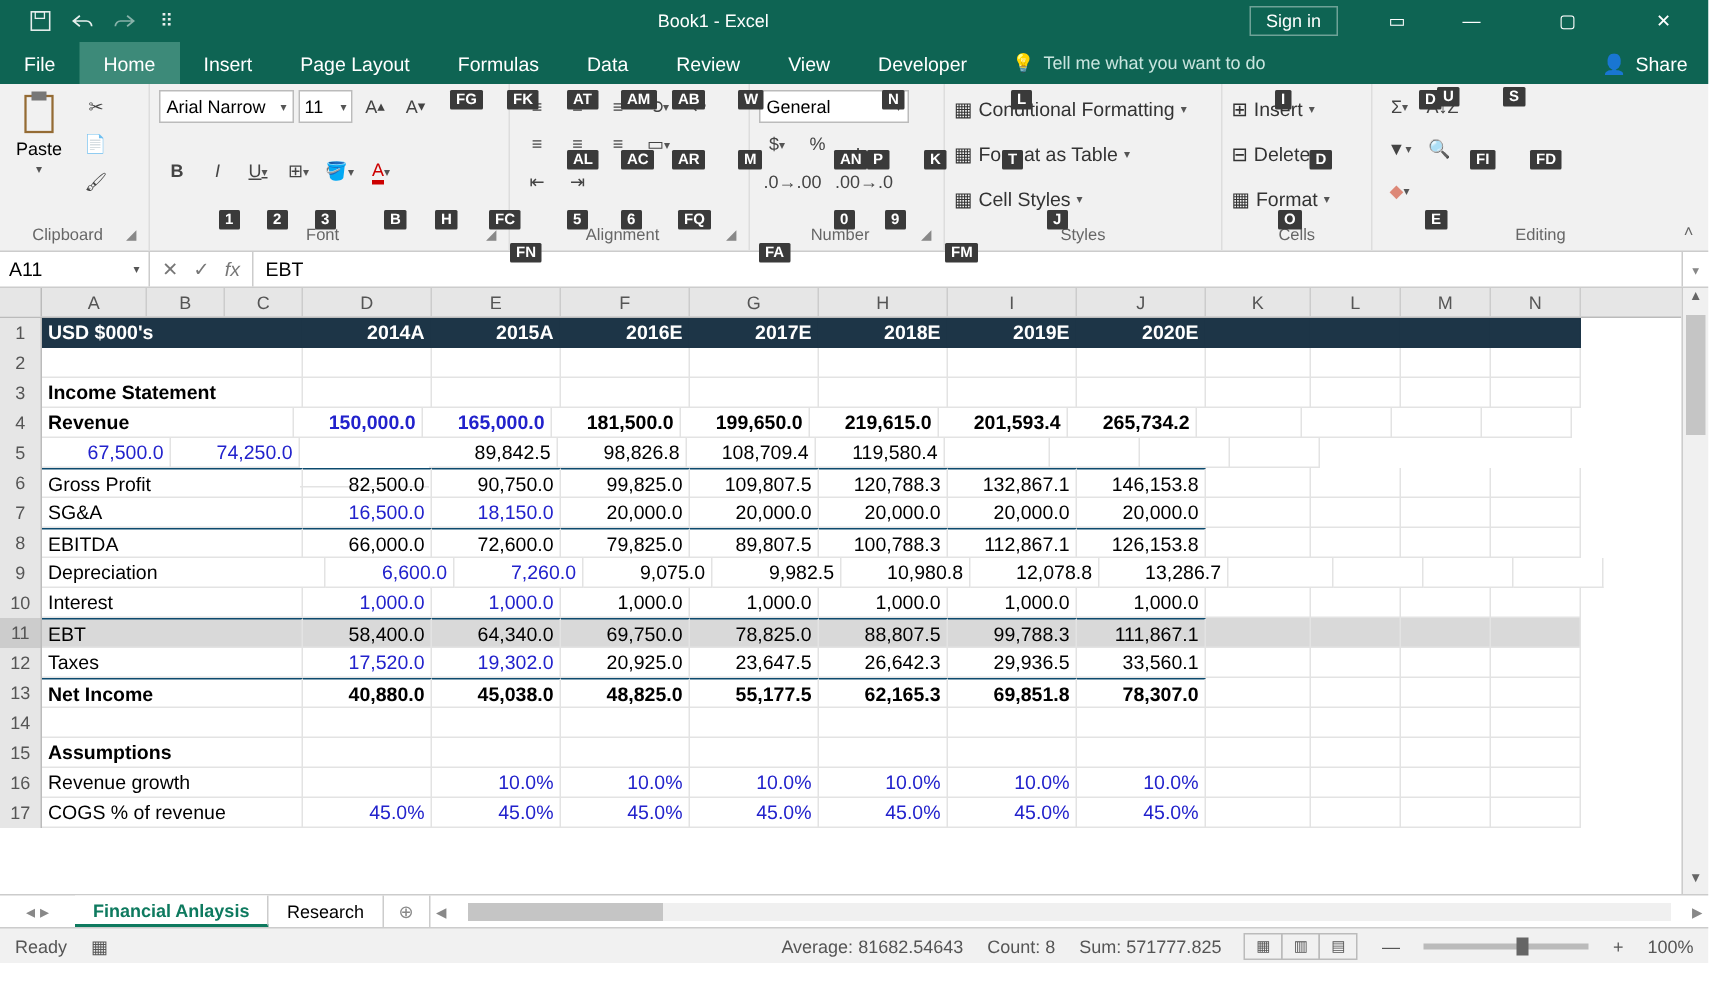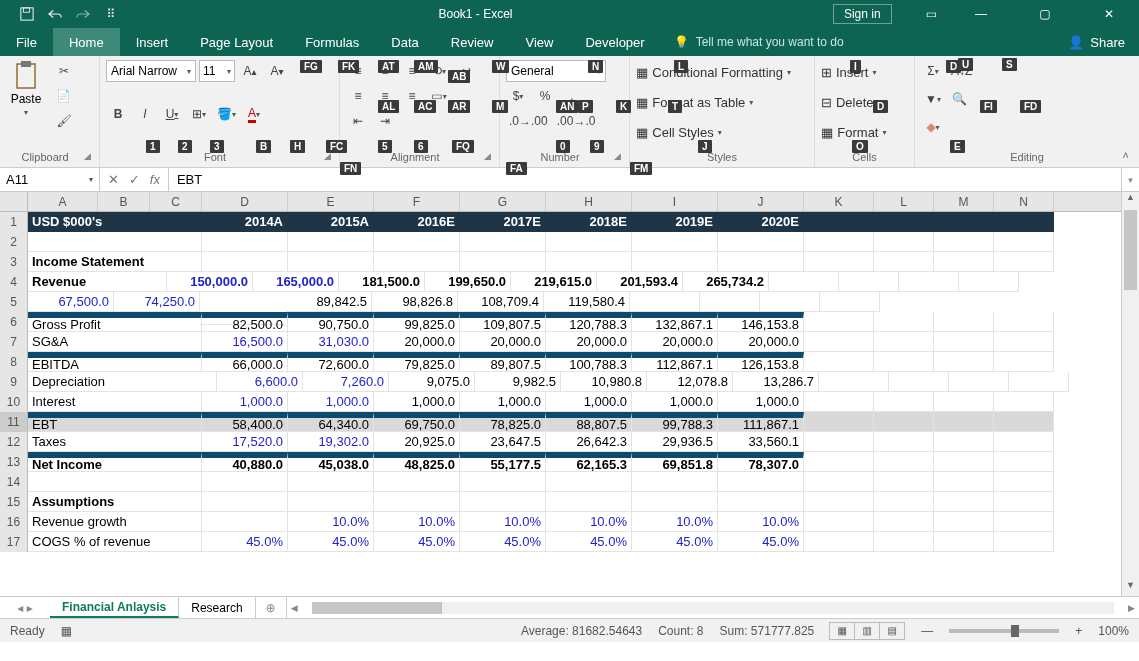--- a/index.html
+++ b/index.html
@@ -56,21 +56,21 @@
 .rows { }
 .row { height: 20px; display: flex; }
 .row.sel .rowh { background: #ccc; }
 .cell { border-right: 1px solid #e3e3e3; border-bottom: 1px solid #e3e3e3; font-size: 13px; padding: 0 4px; display: flex; align-items: center; overflow: hidden; white-space: nowrap; }
 .row1 .cell { background: #1d3547; color: #fff; font-weight: bold; border-color: #1d3547; }
 .row1 .cell.yr { justify-content: flex-end; }
 .num { justify-content: flex-end; }
 .blue { color: #2222cc; }
 .bold { font-weight: bold; }
 .row-sel .cell { background: #d9d9d9; }
-.gp-border { border-top: 6px solid #0c4a6e; }
+.gp-border { border-top: 1px solid #0c4a6e; }
 .vscroll { width: 18px; background: #f0f0f0; border-left: 1px solid #ccc; position: relative; }
 .vscroll .thumb { position: absolute; left: 2px; right: 2px; top: 18px; height: 80px; background: #c5c5c5; }
 .vscroll .arr { position: absolute; left: 0; right: 0; height: 16px; text-align: center; font-size: 9px; color: #666; }
 
 
 .sheettabs { height: 22px; border-top: 1px solid #ccc; display: flex; align-items: stretch; font-size: 12px; background: #fff; }
 .st-nav { width: 50px; display: flex; align-items: center; justify-content: center; gap: 6px; color: #888; }
 .st-tab { padding: 0 12px; border-right: 1px solid #ccc; display: flex; align-items: center; }
 .st-tab.active { border-bottom: 2px solid #0e7a5f; font-weight: bold; color: #0e7a5f; background: #fff; }
 .st-add { width: 30px; display: flex; align-items: center; justify-content: center; color: #888; }
@@ -315,21 +315,21 @@
       </div>
     </div>
     <div class="group-label"><span>Editing</span></div>
   </div>
   <span class="collapse-caret">˄</span>
   <div id="keytips">
       <span class="kt" style="left: 300px; top: 4px;">FG</span>
       <span class="kt" style="left: 338px; top: 4px;">FK</span>
       <span class="kt" style="left: 378px; top: 4px;">AT</span>
       <span class="kt" style="left: 414px; top: 4px;">AM</span>
-      <span class="kt" style="left: 448px; top: 14px;">AB</span>
+      <span class="kt" style="left: 448px; top: 4px;">AB</span>
       <span class="kt" style="left: 492px; top: 4px;">W</span>
       <span class="kt" style="left: 588px; top: 4px;">N</span>
       <span class="kt" style="left: 674px; top: 4px;">L</span>
       <span class="kt" style="left: 850px; top: 4px;">I</span>
       <span class="kt" style="left: 946px; top: 4px;">D</span>
       <span class="kt" style="left: 958px; top: 2px;">U</span>
       <span class="kt" style="left: 1002px; top: 2px;">S</span>
       <span class="kt" style="left: 378px; top: 44px;">AL</span>
       <span class="kt" style="left: 414px; top: 44px;">AC</span>
       <span class="kt" style="left: 448px; top: 44px;">AR</span>
@@ -437,21 +437,21 @@
           <div class="cell num bold" style="width: 86px;"></div>
           <div class="cell num bold" style="width: 86px;"></div>
           <div class="cell num bold" style="width: 86px;"></div>
           <div class="cell " style="width: 70px;"></div>
           <div class="cell " style="width: 60px;"></div>
           <div class="cell " style="width: 60px;"></div>
           <div class="cell " style="width: 60px;"></div>
         </div>
         <div class="row">
           <div class="rowh">4</div>
-          <div class="cell bold" style="width: 139px;">Revenue</div>
+          <div class="cell bold" style="width: 168px;">Revenue</div>
           <div class="cell num bold blue" style="width: 86px;">150,000.0</div>
           <div class="cell num bold blue" style="width: 86px;">165,000.0</div>
           <div class="cell num bold" style="width: 86px;">181,500.0</div>
           <div class="cell num bold" style="width: 86px;">199,650.0</div>
           <div class="cell num bold" style="width: 86px;">219,615.0</div>
           <div class="cell num bold" style="width: 86px;">201,593.4</div>
           <div class="cell num bold" style="width: 86px;">265,734.2</div>
           <div class="cell " style="width: 70px;"></div>
           <div class="cell " style="width: 60px;"></div>
           <div class="cell " style="width: 60px;"></div>
@@ -483,21 +483,21 @@
           <div class="cell num gp-border" style="width: 86px;">146,153.8</div>
           <div class="cell " style="width: 70px;"></div>
           <div class="cell " style="width: 60px;"></div>
           <div class="cell " style="width: 60px;"></div>
           <div class="cell " style="width: 60px;"></div>
         </div>
         <div class="row">
           <div class="rowh">7</div>
           <div class="cell " style="width: 174px;">SG&amp;A</div>
           <div class="cell num blue" style="width: 86px;">16,500.0</div>
-          <div class="cell num blue" style="width: 86px;">31,030.0</div>
+          <div class="cell num blue" style="width: 86px;">18,150.0</div>
           <div class="cell num" style="width: 86px;">20,000.0</div>
           <div class="cell num" style="width: 86px;">20,000.0</div>
           <div class="cell num" style="width: 86px;">20,000.0</div>
           <div class="cell num" style="width: 86px;">20,000.0</div>
           <div class="cell num" style="width: 86px;">20,000.0</div>
           <div class="cell " style="width: 70px;"></div>
           <div class="cell " style="width: 60px;"></div>
           <div class="cell " style="width: 60px;"></div>
           <div class="cell " style="width: 60px;"></div>
         </div>

